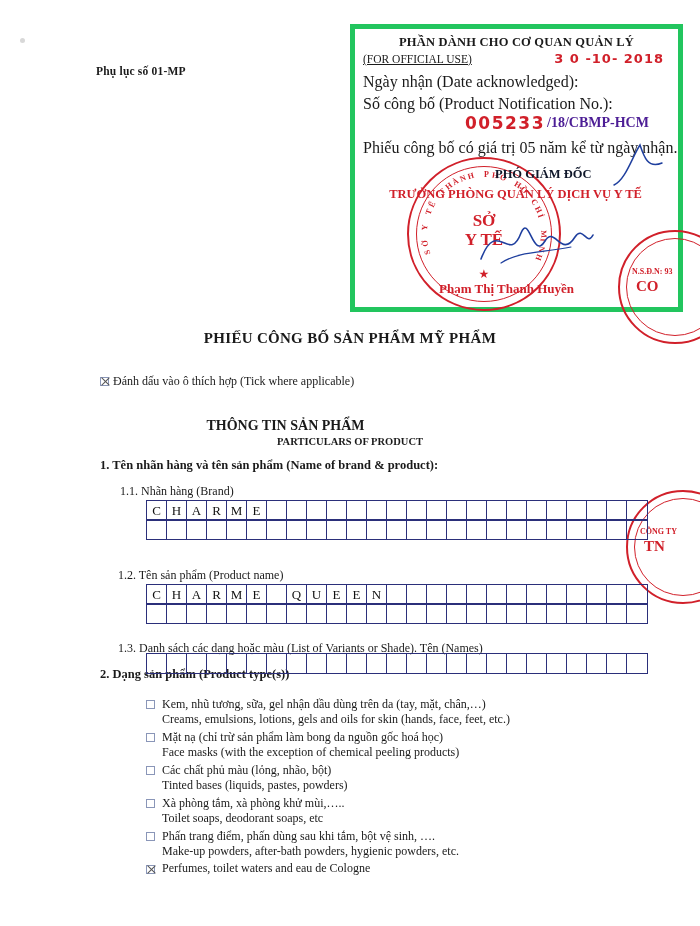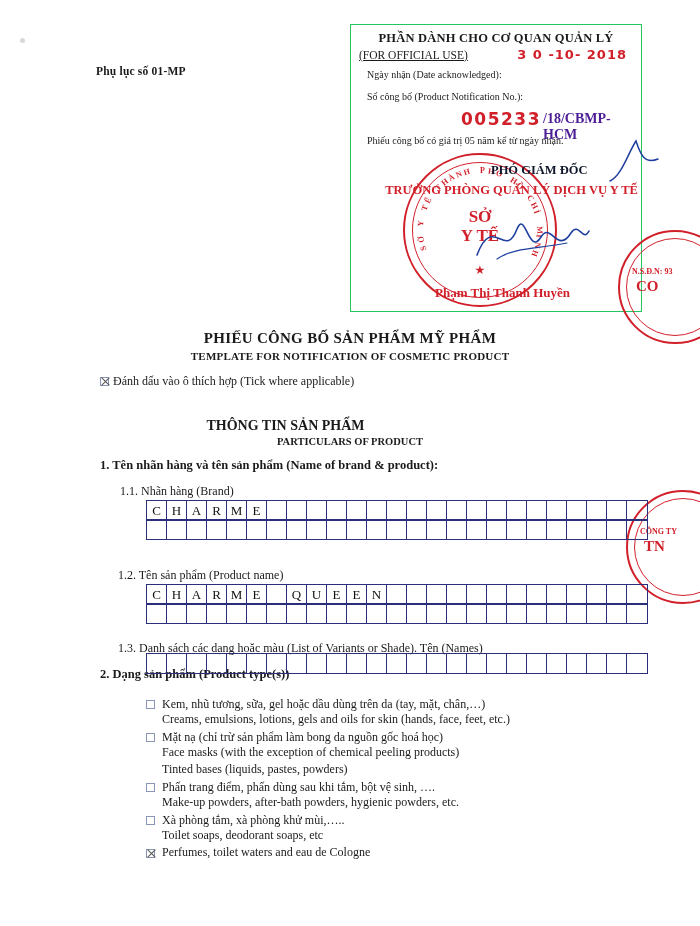--- a/index.html
+++ b/index.html
@@ -38,23 +38,23 @@
     height: 5px;
     border-radius: 50%;
     background: #d8d8d8;
   }
 
   
   .official-box {
     position: absolute;
     left: 350px;
     top: 24px;
-    width: 292px;
+    width: 333px;
     height: 288px;
-    border: 1px solid #22c55e;
+    border: 5px solid #22c55e;
     box-sizing: border-box;
   }
   .ob-title {
     text-align: center;
     font-size: 12.5px;
     font-weight: bold;
     margin-top: 6px;
     letter-spacing: .2px;
   }
   .ob-sub {
@@ -69,22 +69,22 @@
     right: 14px;
     top: 22px;
     font-size: 13px;
     font-weight: bold;
     color: #d1202a;
     letter-spacing: 1px;
     font-family: "DejaVu Sans", sans-serif;
   }
   .ob-line {
     position: absolute;
-    left: 16px;
-    font-size: 10px;
+    left: 8px;
+    font-size: 16px;
   }
   .ob-line.l1 { top: 44px; }
   .ob-line.l2 { top: 66px; }
   .ob-line.l3 { top: 110px; }
 
   .notif-number {
     position: absolute;
     left: 110px;
     top: 84px;
     font-size: 17px;
@@ -459,21 +459,20 @@
     <div class="etxt">N.S.Đ.N: 93</div>
     <div class="ebig">CO</div>
   </div>
   <div class="edge-seal edge-seal-2">
     <div class="inner"></div>
     <div class="etxt">CÔNG TY</div>
     <div class="ebig">TN</div>
   </div>
 
   <div class="main-title">PHIẾU CÔNG BỐ SẢN PHẨM MỸ PHẨM</div>
-  <div class="main-sub">TEMPLATE FOR NOTIFICATION OF COSMETIC PRODUCT</div>
 
   <div class="tick-note">
     <span class="box-glyph checked"></span><span>Đánh dấu vào ô thích hợp (Tick where applicable)</span>
   </div>
 
   <div class="section-title">THÔNG TIN SẢN PHẨM</div>
   <div class="section-sub">PARTICULARS OF PRODUCT</div>
 
   <div class="item-1">1. Tên nhãn hàng và tên sản phẩm (Name of brand &amp; product):</div>
   <div class="label-11">1.1. Nhãn hàng (Brand)</div>
@@ -614,37 +613,38 @@
       <div class="cell"></div>
       <div class="cell"></div>
       <div class="cell"></div>
       <div class="cell"></div>
       <div class="cell"></div>
       <div class="cell"></div>
     </div>
 
   <div class="types" id="type-list">
       <div class="type-item">
-        <div class="type-vi"><span class="box-glyph"></span><span>Kem, nhũ tương, sữa, gel hoặc dầu dùng trên da (tay, mặt, chân,…)</span></div>
+        <div class="type-vi"><span class="box-glyph"></span><span>Kem, nhũ tương, sữa, gel nhận dầu dùng trên da (tay, mặt, chân,…)</span></div>
         <div class="type-en">Creams, emulsions, lotions, gels and oils for skin (hands, face, feet, etc.)</div>
       </div>
       <div class="type-item">
         <div class="type-vi"><span class="box-glyph"></span><span>Mặt nạ (chỉ trừ sản phẩm làm bong da nguồn gốc hoá học)</span></div>
         <div class="type-en">Face masks (with the exception of chemical peeling products)</div>
       </div>
       <div class="type-item">
+        <div class="type-vi"><span class="box-glyph"></span><span>Các chất phủ màu (lỏng, nhão, bột)</span></div>
         <div class="type-en">Tinted bases (liquids, pastes, powders)</div>
+      </div>
+      <div class="type-item">
+        <div class="type-vi"><span class="box-glyph"></span><span>Xà phòng tắm, xà phòng khử mùi,…..</span></div>
+        <div class="type-en">Toilet soaps, deodorant soaps, etc</div>
       </div>
       <div class="type-item">
         <div class="type-vi"><span class="box-glyph"></span><span>Phấn trang điểm, phấn dùng sau khi tắm, bột vệ sinh, ….</span></div>
         <div class="type-en">Make-up powders, after-bath powders, hygienic powders, etc.</div>
       </div>
       <div class="type-item">
-        <div class="type-vi"><span class="box-glyph"></span><span>Xà phòng tắm, xà phòng khử mùi,…..</span></div>
-        <div class="type-en">Toilet soaps, deodorant soaps, etc</div>
-      </div>
-      <div class="type-item">
         <div class="type-vi"><span class="box-glyph checked"></span></div>
         <div class="type-en">Perfumes, toilet waters and eau de Cologne</div>
       </div>
     </div>
 
 </div>
 
 </body></html>

